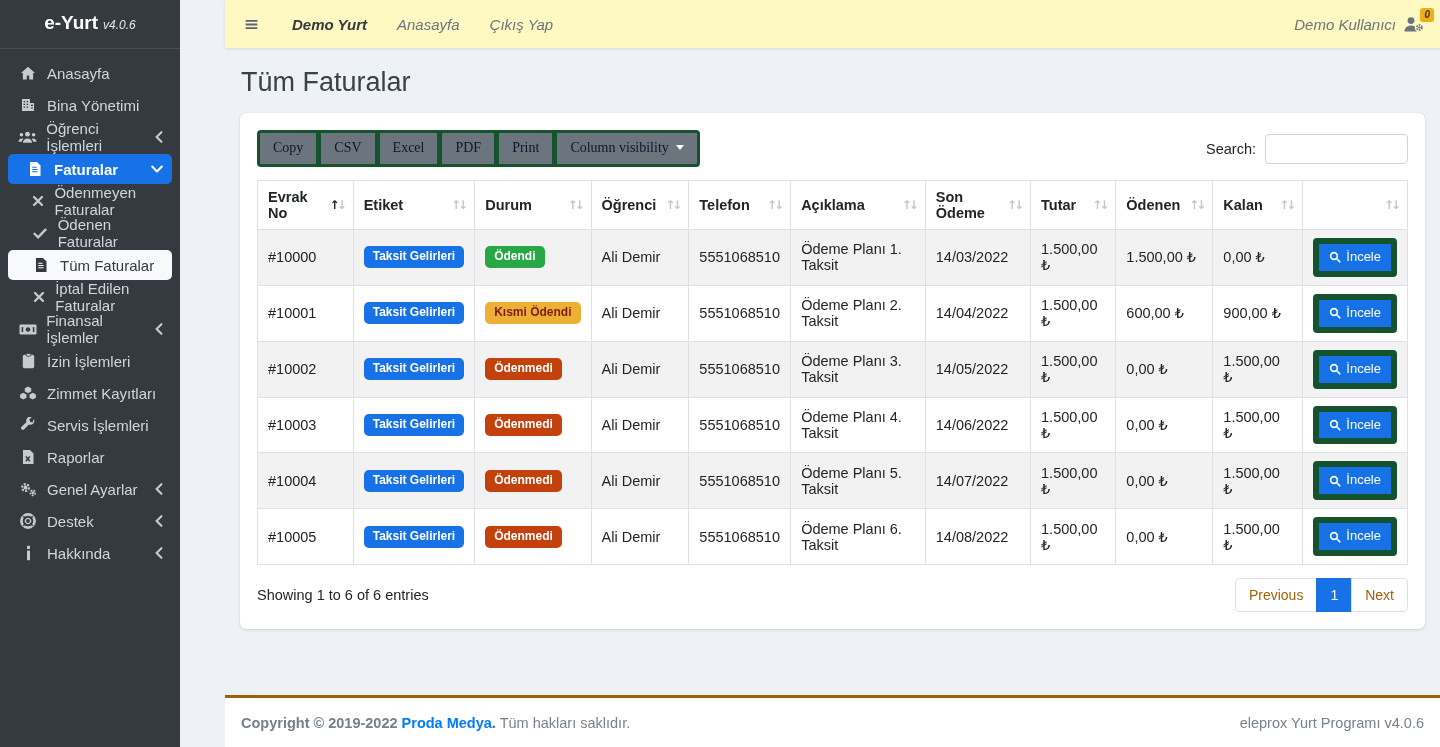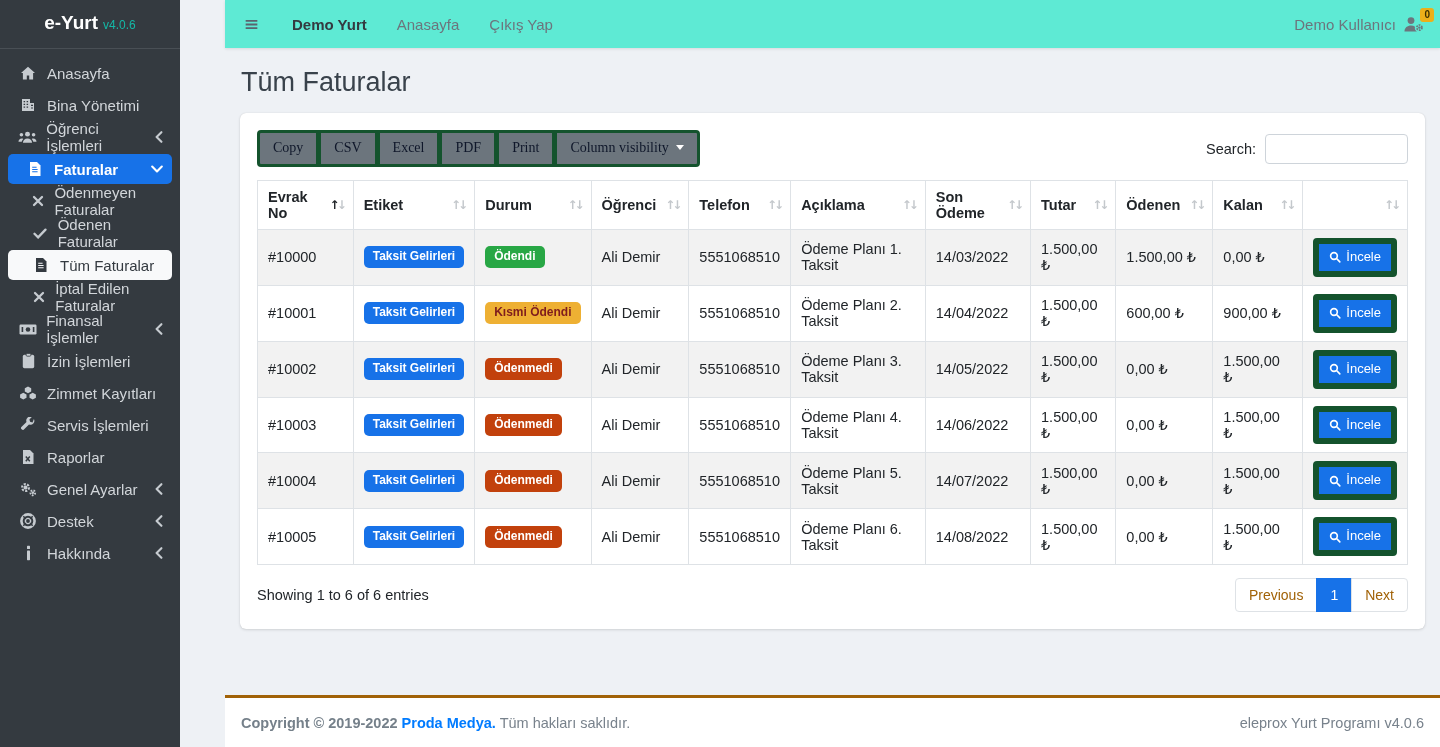--- a/index.html
+++ b/index.html
@@ -9,36 +9,36 @@
     font-family:"Liberation Sans","DejaVu Sans",sans-serif;
     color:#212529; background:#eef1f5;
   }
   svg.ic { width:16px; height:16px; display:block; }
 
   
   .sidebar { position:fixed; left:0; top:0; bottom:0; width:180px; background:#343a40; z-index:5; }
   .brand { height:49px; display:flex; align-items:baseline; justify-content:center; gap:5px;
            border-bottom:1px solid #494f55; color:#fff; padding-top:13px; }
   .brand .bname { font-size:19px; font-weight:bold; line-height:1; }
-  .brand .ver { font-size:12px; color:#14b8a6; }
+  .brand .ver { font-size:12px; color:#e5e5e5;font-style:italic; }
   .snav { padding:9px 8px; }
   .nav-item { --icbg:#343a40; display:flex; align-items:center; height:30px; margin-bottom:2px;
               padding:0 9px; border-radius:5px; color:#d2d6da; font-size:15px; cursor:pointer; }
   .nav-item .nico { width:22px; margin-right:8px; display:flex; justify-content:center; color:#c6cbd0; }
   .nav-item.active { --icbg:#1772e8; background:#1772e8; color:#fff; font-weight:bold;padding-left:16px; }
   .nav-item.active .nico, .nav-item.active .chev { color:#fff; }
   .nav-item.selected { --icbg:#f8f9fa; background:#f8f9fa; color:#343a40; }
   .nav-item.selected .nico { color:#343a40; }
   .nav-item.sub { padding-left:22px; }
   .chev { margin-left:auto; color:#c6cbd0; display:flex; }
 
   
   .main { margin-left:225px; }
-  .topnav { height:48px; background:#5eead4; display:flex; align-items:center; padding:0 16px;
-            box-shadow:0 1px 3px rgba(0,0,0,.1); position:relative; z-index:3; }
+  .topnav { height:48px; background:#fef9c3; display:flex; align-items:center; padding:0 16px;
+            box-shadow:0 1px 3px rgba(0,0,0,.1); position:relative; z-index:3;font-style:italic; }
   .tn-left { display:flex; align-items:center; gap:30px; }
   .hamb { background:none; border:none; padding:2px; color:#5a646e; cursor:pointer; }
   .tn-brand { font-weight:bold; color:#343a40; font-size:15px; text-decoration:none; cursor:pointer; }
   .tn-link { color:#6c757d; font-size:15px; text-decoration:none; cursor:pointer; }
   .tn-user { margin-left:auto; display:flex; align-items:center; gap:7px; color:#6c757d; font-size:15px; cursor:pointer; }
   .ucog { position:relative; color:#6c757d; }
   .ubadge { position:absolute; top:-8px; right:-10px; background:#ecaf1a; color:#3d3000;
             font-size:10px; font-weight:bold; padding:1px 4px; border-radius:3px; line-height:1.2; }
 
   

